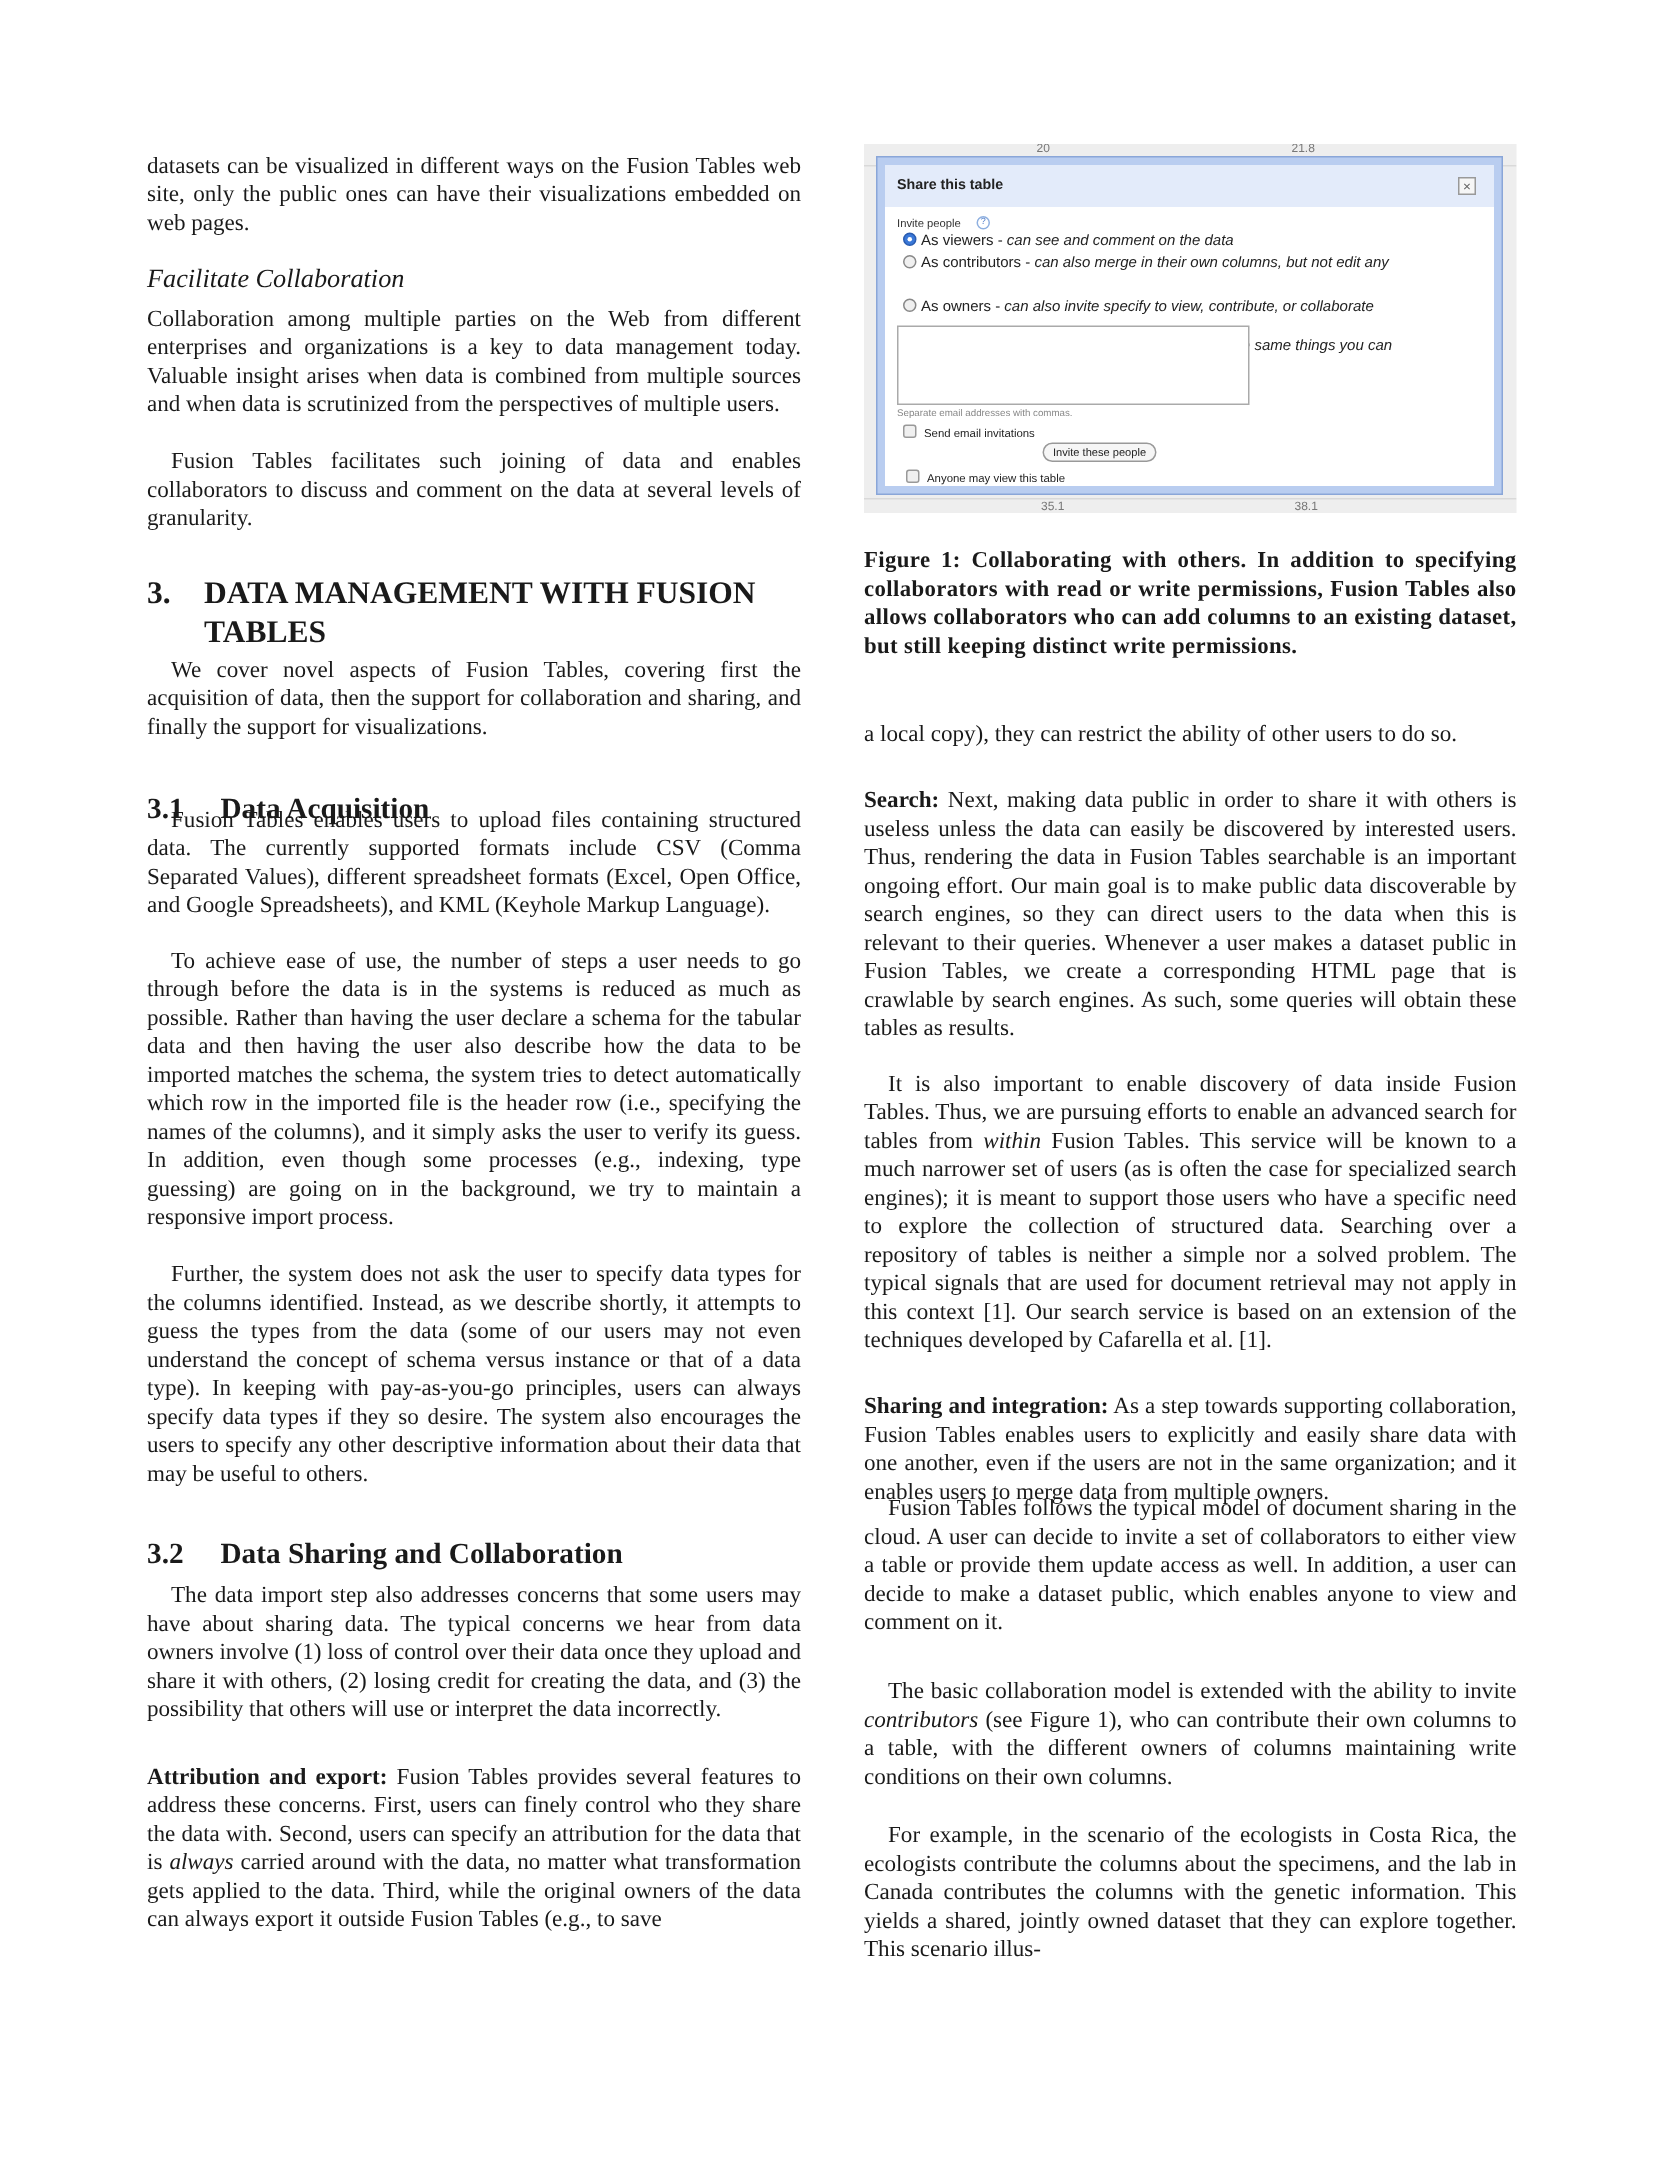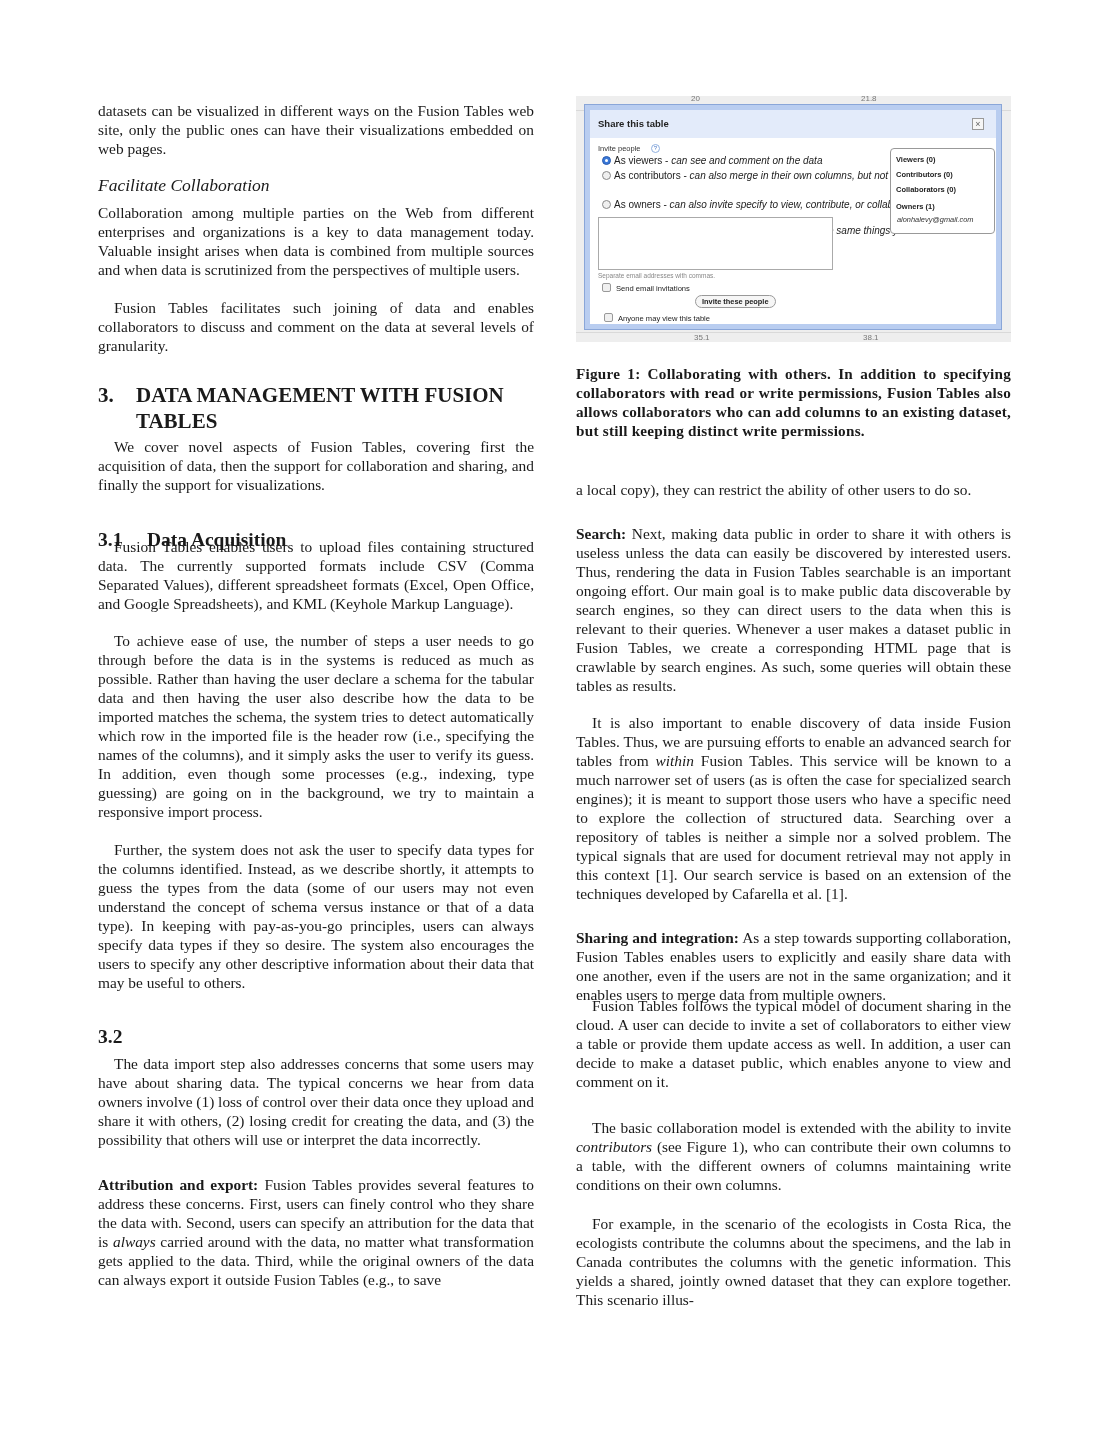--- a/index.html
+++ b/index.html
@@ -75,21 +75,21 @@
     border: 1px solid #aaa; background: #fff;
   }
   .hint { position: absolute; left: 8px; top: 162px; font-size: 6.5px; color: #888; }
   .chk-row { position: absolute; font-size: 7.6px; color: #222; white-space: nowrap; }
   .chk {
     display: inline-block; width: 7px; height: 7px; border: 1px solid #999; border-radius: 2px;
     background: #f0f0f0; vertical-align: -1px; margin-right: 5px;
   }
   .invite-btn {
     position: absolute; left: 105px; top: 185px; font-size: 7.4px; color: #222;
-    border: 1px solid #999; border-radius: 8px; padding: 1px 6px; background: #f6f6f6; font-weight: bold;
+    border: 1px solid #999; border-radius: 8px; padding: 1px 6px; background: #f6f6f6;
   }
   .people-box {
     position: absolute; left: 300px; top: 38px; width: 103px; height: 84px;
     border: 1px solid #999; border-radius: 4px; background: #fff;
   }
   .people-item { position: absolute; left: 5px; font-size: 7.5px; font-weight: bold; color: #222; white-space: nowrap; }
   .people-email { position: absolute; left: 6px; top: 66px; font-size: 7.4px; font-style: italic; color: #333; }
 </style>
 </head>
 <body>
@@ -109,20 +109,21 @@
   <h3 class="h-sub abs" style="top:528px;">
     <span class="num">3.1</span>
     <span>Data Acquisition</span>
   </h3>
   <p class="txt indent abs" style="top:537px;width:436px;">Fusion Tables enables users to upload files containing structured data. The currently supported formats include CSV (Comma Separated Values), different spreadsheet formats (Excel, Open Office, and Google Spreadsheets), and KML (Keyhole Markup Language).</p>
   <p class="txt indent abs" style="top:631px;width:436px;">To achieve ease of use, the number of steps a user needs to go through before the data is in the systems is reduced as much as possible. Rather than having the user declare a schema for the tabular data and then having the user also describe how the data to be imported matches the schema, the system tries to detect automatically which row in the imported file is the header row (i.e., specifying the names of the columns), and it simply asks the user to verify its guess. In addition, even though some processes (e.g., indexing, type guessing) are going on in the background, we try to maintain a responsive import process.</p>
   <p class="txt indent abs" style="top:840px;width:436px;">Further, the system does not ask the user to specify data types for the columns identified. Instead, as we describe shortly, it attempts to guess the types from the data (some of our users may not even understand the concept of schema versus instance or that of a data type). In keeping with pay-as-you-go principles, users can always specify data types if they so desire. The system also encourages the users to specify any other descriptive information about their data that may be useful to others.</p>
 
   <h3 class="h-sub abs" style="top:1025px;">
     <span class="num">3.2</span>
+    <span>Data Sharing and Collaboration</span>
   </h3>
   <p class="txt indent abs" style="top:1054px;width:436px;">The data import step also addresses concerns that some users may have about sharing data. The typical concerns we hear from data owners involve (1) loss of control over their data once they upload and share it with others, (2) losing credit for creating the data, and (3) the possibility that others will use or interpret the data incorrectly.</p>
   <p class="txt abs" style="top:1175px;width:436px;"><span class="runin">Attribution and export:</span><span> Fusion Tables provides several features to address these concerns. First, users can finely control who they share the data with. Second, users can specify an attribution for the data that is </span><em>always</em><span> carried around with the data, no matter what transformation gets applied to the data. Third, while the original owners of the data can always export it outside Fusion Tables (e.g., to save</span></p>
 </div>
 
 <div class="figure">
   <div class="grid-line" style="top:14px;"></div>
   <div class="grid-line" style="top:236px;"></div>
   <span class="axis-label" style="left:115px;top:-2px;">20</span>
   <span class="axis-label" style="left:285px;top:-2px;">21.8</span>
@@ -156,27 +157,20 @@
       <span class="hint">Separate email addresses with commas.</span>
 
       <div class="chk-row" style="left:12px;top:173px;">
         <span class="chk"></span><span>Send email invitations</span>
       </div>
       <span class="invite-btn">Invite these people</span>
       <div class="chk-row" style="left:14px;top:203px;">
         <span class="chk"></span><span>Anyone may view this table</span>
       </div>
 
-      <div class="people-box">
-        <span class="people-item" style="top:6px;">Viewers (0)</span>
-        <span class="people-item" style="top:21px;">Contributors (0)</span>
-        <span class="people-item" style="top:36px;">Collaborators (0)</span>
-        <span class="people-item" style="top:53px;">Owners (1)</span>
-        <span class="people-email">alonhalevy@gmail.com</span>
-      </div>
     </div>
   </div>
 </div>
 
 <div class="col col-right">
   <p class="caption abs" style="top:364px;width:435px;">Figure 1: Collaborating with others. In addition to specifying collaborators with read or write permissions, Fusion Tables also allows collaborators who can add columns to an existing dataset, but still keeping distinct write permissions.</p>
   <p class="txt abs" style="top:480px;width:435px;">a local copy), they can restrict the ability of other users to do so.</p>
   <p class="txt abs" style="top:524px;width:435px;"><span class="runin">Search:</span><span> Next, making data public in order to share it with others is useless unless the data can easily be discovered by interested users. Thus, rendering the data in Fusion Tables searchable is an important ongoing effort. Our main goal is to make public data discoverable by search engines, so they can direct users to the data when this is relevant to their queries. Whenever a user makes a dataset public in Fusion Tables, we create a corresponding HTML page that is crawlable by search engines. As such, some queries will obtain these tables as results.</span></p>
   <p class="txt indent abs" style="top:713px;width:435px;"><span>It is also important to enable discovery of data inside Fusion Tables. Thus, we are pursuing efforts to enable an advanced search for tables from </span><em>within</em><span> Fusion Tables. This service will be known to a much narrower set of users (as is often the case for specialized search engines); it is meant to support those users who have a specific need to explore the collection of structured data. Searching over a repository of tables is neither a simple nor a solved problem. The typical signals that are used for document retrieval may not apply in this context [1]. Our search service is based on an extension of the techniques developed by Cafarella et al. [1].</span></p>
   <p class="txt abs" style="top:928px;width:435px;"><span class="runin">Sharing and integration:</span><span> As a step towards supporting collaboration, Fusion Tables enables users to explicitly and easily share data with one another, even if the users are not in the same organization; and it enables users to merge data from multiple owners.</span></p>

